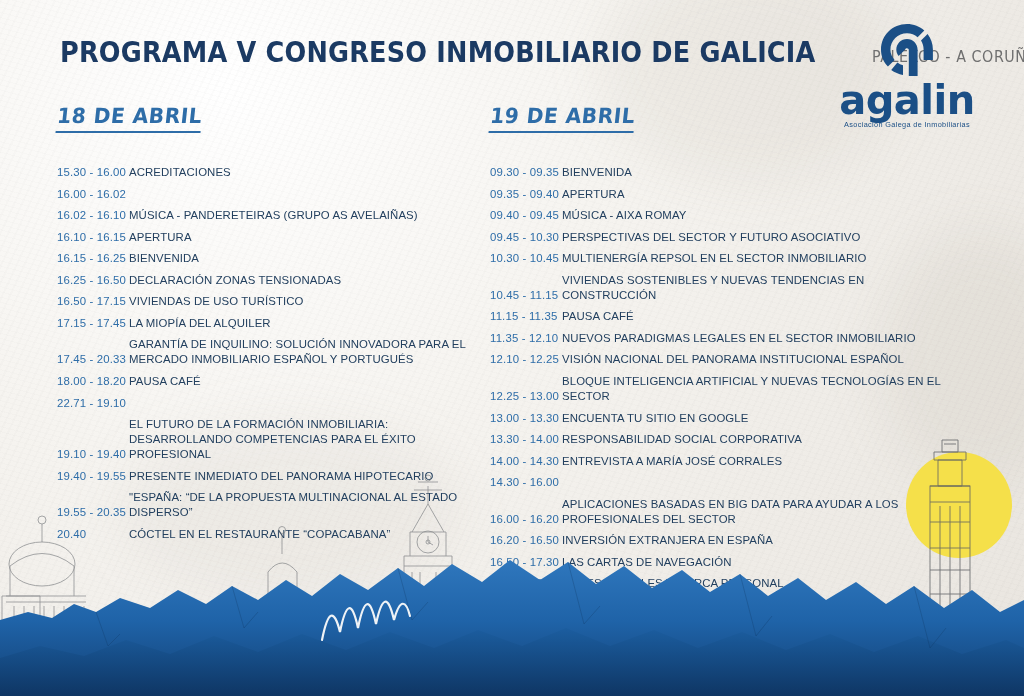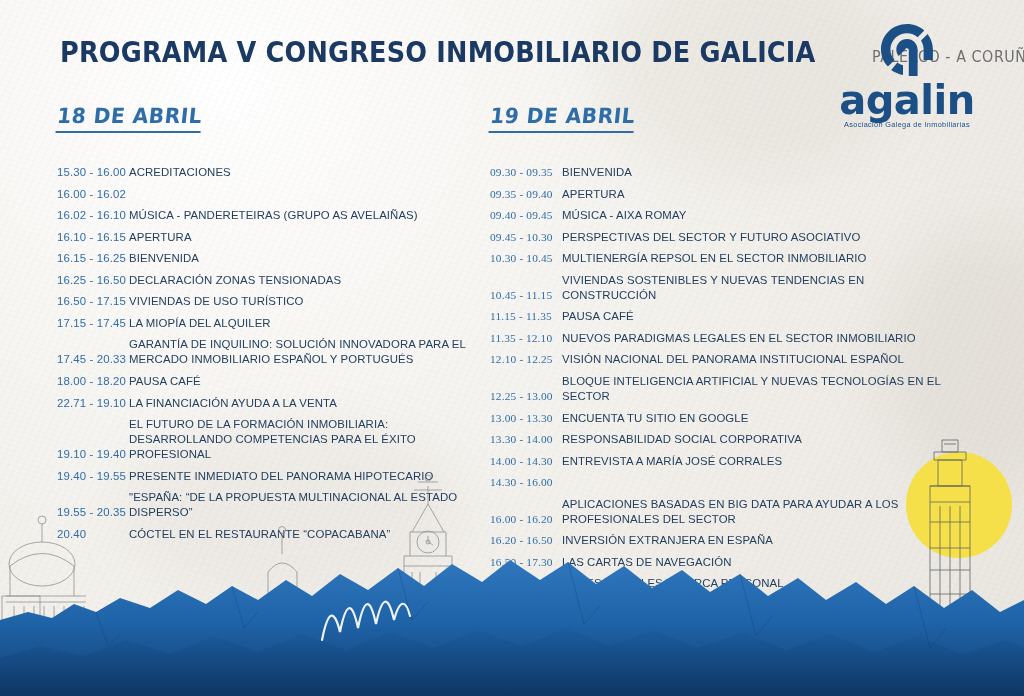--- a/index.html
+++ b/index.html
@@ -135,21 +135,21 @@
   .row .time {
     flex: 0 0 auto;
     font-family: "Liberation Sans", sans-serif;
     font-size: 11.4px;
     letter-spacing: 0.15px;
     color: #2e6da8;
     line-height: 1.32;
     white-space: nowrap;
   }
   .col-left .row .time  { width: 72px; }
-  .col-right .row .time { width: 72px; font-family: Liberation Serif, serif; }
+  .col-right .row .time { width: 72px; }
   .row .desc {
     flex: 1 1 auto;
     font-family: Liberation Sans, sans-serif;
     font-size: 11.4px;
     letter-spacing: 0.1px;
     color: #23405f;
     line-height: 1.32;
     text-transform: uppercase;
   }
 
@@ -253,21 +253,20 @@
         <div class="row">
           <div class="time">17.45 - 20.33</div>
           <div class="desc">GARANTÍA DE INQUILINO: SOLUCIÓN INNOVADORA PARA EL MERCADO INMOBILIARIO ESPAÑOL Y PORTUGUÉS</div>
         </div>
         <div class="row">
           <div class="time">18.00 - 18.20</div>
           <div class="desc">PAUSA CAFÉ</div>
         </div>
         <div class="row">
           <div class="time">22.71 - 19.10</div>
-          <div class="desc">LA FINANCIACIÓN AYUDA A LA VENTA</div>
         </div>
         <div class="row">
           <div class="time">19.10 - 19.40</div>
           <div class="desc">EL FUTURO DE LA FORMACIÓN INMOBILIARIA: DESARROLLANDO COMPETENCIAS PARA EL ÉXITO PROFESIONAL</div>
         </div>
         <div class="row">
           <div class="time">19.40 - 19.55</div>
           <div class="desc">PRESENTE INMEDIATO DEL PANORAMA HIPOTECARIO</div>
         </div>
         <div class="row">

